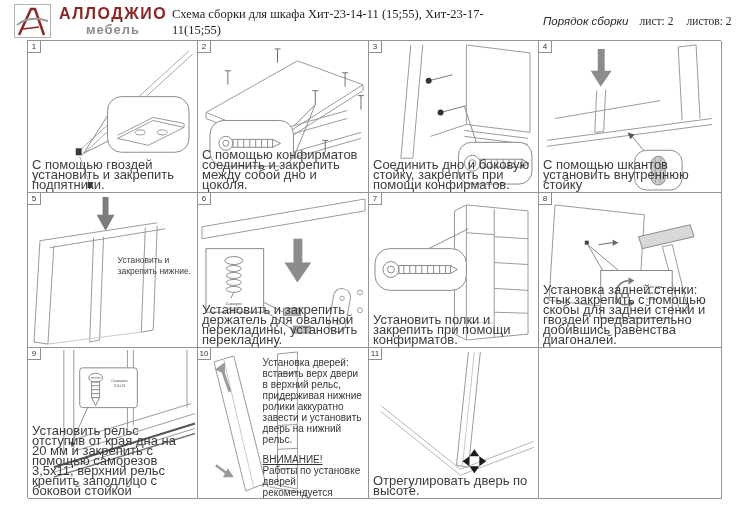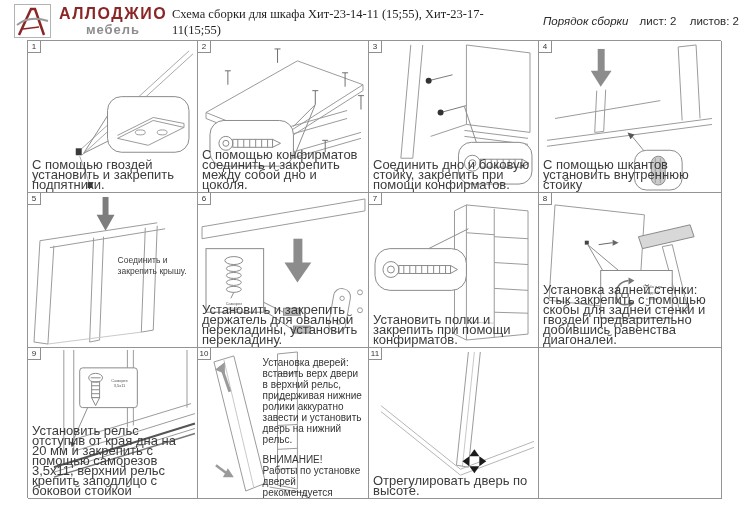--- a/index.html
+++ b/index.html
@@ -8,34 +8,34 @@
 
   
   .header { position:absolute; left:0; top:0; width:656px; height:40px; }
   .logo-box { position:absolute; left:14px; top:4px; width:37px; height:34px; border:1px solid #b3b3b3; }
   .logo-text { position:absolute; left:57px; top:5px; width:112px; text-align:center; }
   .brand { font-size:16px; font-weight:bold; color:#8b2626; letter-spacing:1.5px; line-height:17px; }
   .brand-sub { font-size:13px; font-weight:bold; color:#8d8d8d; letter-spacing:1px; line-height:15px; }
   .doc-title { position:absolute; left:172px; top:6px; width:360px; font-family:"Liberation Serif",serif; font-size:12.5px; color:#1f1f1f; line-height:16px; }
   .order-info { position:absolute; left:543px; top:15px; font-size:11.5px; color:#2b2b2b; white-space:nowrap; }
   .order-info .lbl { margin-right:8px;font-style:italic; }
-  .order-info .val { margin-right:10px; }
+  .order-info .val { margin-right:10px;font-family:Liberation Serif, serif; }
 
   
   .sheet { position:absolute; left:27px; top:40px; width:694px; height:458px;
            display:grid; grid-template-columns:170px 171px 170px 183px; grid-template-rows:152px 155px 151px;
            border-top:1px solid #949494; border-left:1px solid #949494; }
   .cell { position:relative; border-right:1px solid #949494; border-bottom:1px solid #949494; overflow:hidden; background:#fff; }
   .num { position:absolute; left:0; top:0; width:13px; height:12px; border-right:1px solid #8f8f8f; border-bottom:1px solid #8f8f8f;
          font-size:8px; line-height:12px; text-align:center; color:#333; background:#fff; z-index:3; }
   .art { position:absolute; left:0; top:0; width:100%; height:100%; z-index:1; }
   .cap { position:absolute; left:4px; right:3px; bottom:2px; font-size:13px; line-height:10px; color:#3c3c3c; z-index:2; }
   .cap-mid { position:absolute; left:53%; top:40%; right:3%; font-size:8.5px; line-height:11px; color:#3c3c3c; z-index:2; }
   .cap-right { position:absolute; left:38%; top:6%; right:2%; font-size:10px; line-height:11px; color:#353535; z-index:2; }
-  .warn-title { margin-top:9px; }
+  .warn-title { margin-top:9px;text-decoration:underline; }
   svg text { font-family:"Liberation Sans",sans-serif; fill:#555; }
   .tiny { font-size:4px; }
 </style>
 </head>
 <body>
 
 <div class="header">
   <div class="logo-box">
     <svg width="35" height="32" viewBox="0 0 35 32">
       <path d="M4,30 L16,4 L20,4 L29,30" fill="none" stroke="#8b2626" stroke-width="2.5"></path>
@@ -189,21 +189,21 @@
       <line x1="26" y1="53" x2="20" y2="152" stroke="#9a9a9a"></line>
       <line x1="66" y1="45" x2="62" y2="150" stroke="#9a9a9a"></line>
       <line x1="76" y1="44" x2="72" y2="148" stroke="#9a9a9a"></line>
       <line x1="118" y1="35" x2="114" y2="140" stroke="#9a9a9a"></line>
       <line x1="130" y1="33" x2="126" y2="138" stroke="#9a9a9a"></line>
       <line x1="6" y1="150" x2="20" y2="152" stroke="#9a9a9a"></line>
       <line x1="62" y1="150" x2="72" y2="148" stroke="#9a9a9a"></line>
       <line x1="114" y1="140" x2="126" y2="138" stroke="#9a9a9a"></line>
       <line x1="20" y1="152" x2="114" y2="140" stroke="#c9c9c9"></line>
     </svg>
-    <div class="cap-mid">Соединить и закрепить крышу.</div>
+    <div class="cap-mid">Установить и закрепить нижние.</div>
   </div>
 
   <div class="cell">
     <div class="num">6</div>
     <svg class="art" viewBox="0 0 171 155">
       <line x1="4" y1="34" x2="168" y2="6" stroke="#9a9a9a"></line>
       <line x1="4" y1="46" x2="168" y2="18" stroke="#9a9a9a"></line>
       <line x1="4" y1="34" x2="4" y2="46" stroke="#9a9a9a"></line>
       <line x1="168" y1="6" x2="168" y2="18" stroke="#9a9a9a"></line>
       <rect x="96" y="46" width="9" height="26" fill="#8c8c8c"></rect>

